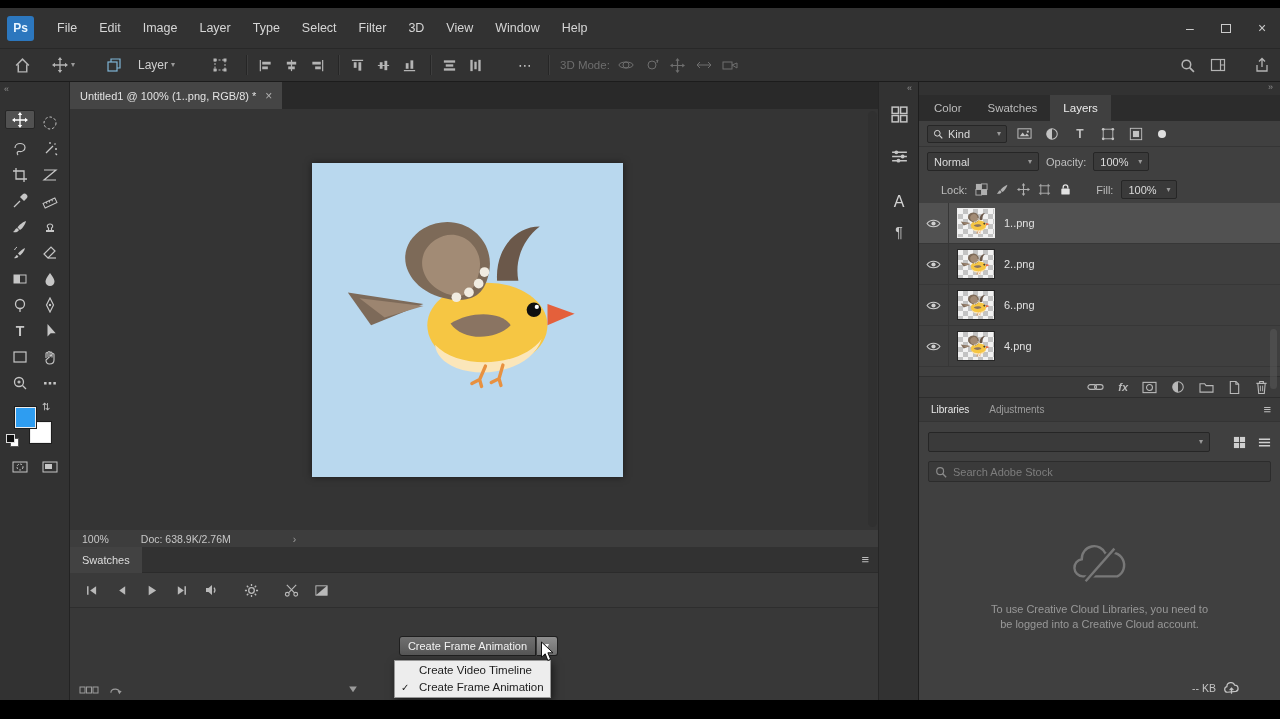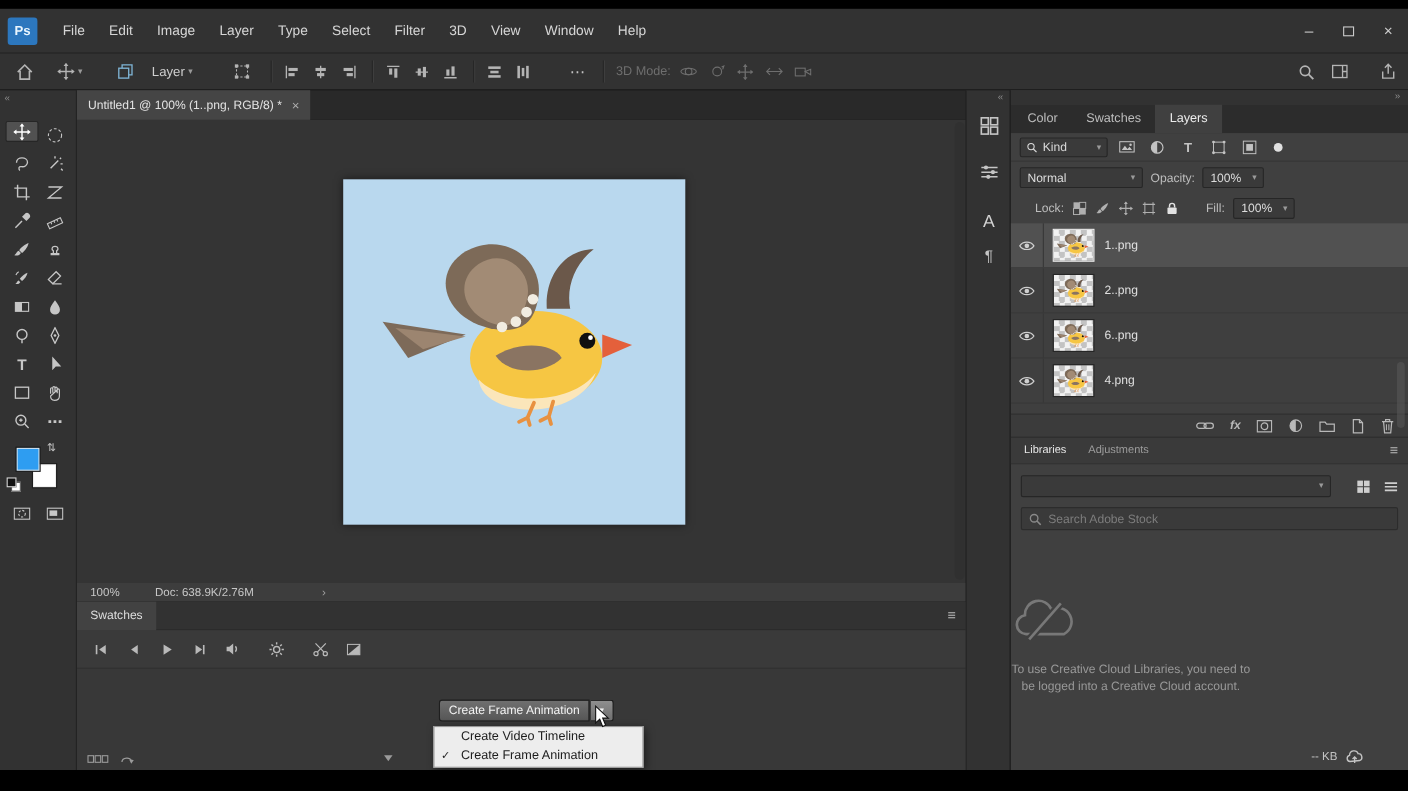--- a/index.html
+++ b/index.html
@@ -63,21 +63,21 @@
 .tl-btn{width:30px;display:flex;justify-content:center}
 .tl-gap{width:10px}
 .tl-body{height:92px;background:#383838}
 .cfa-btn{position:absolute;left:329px;top:89px;width:137px;height:20px;background:linear-gradient(#707070,#565656);border:1px solid #1f1f1f;border-radius:3px 0 0 3px;color:#f2f2f2;font-size:11px;display:flex;align-items:center;justify-content:center}
 .cfa-caret{position:absolute;left:467px;top:89px;width:21px;height:20px;background:linear-gradient(#8f8f8f,#6f6f6f);border:1px solid #1f1f1f;border-left:0;border-radius:0 3px 3px 0;display:flex;align-items:center;justify-content:center;color:#f0f0f0}
 .cfa-caret .caret{color:#f0f0f0}
 .tl-foot{position:absolute;left:9px;bottom:4px;display:flex;align-items:center;gap:10px;color:#9b9b9b}
 .tl-foot2{position:absolute;left:277px;bottom:4px;color:#9b9b9b}
 
 
-.dropdown{left:394px;top:660px;width:191px;background:#ededed;border:1px solid #979797;box-shadow:2px 3px 8px rgba(0,0,0,.55);z-index:40;padding:1px 0}
+.dropdown{left:394px;top:660px;width:157px;background:#ededed;border:1px solid #979797;box-shadow:2px 3px 8px rgba(0,0,0,.55);z-index:40;padding:1px 0}
 .dd-item{position:relative;height:17px;line-height:17px;padding-left:24px;font-size:11.5px;color:#1c1c1c;white-space:nowrap}
 .dd-check{position:absolute;left:6px;top:0;font-size:10px}
 .cursor{left:540px;top:641px;z-index:60}
 
 
 .dock{left:878px;top:82px;width:40px;height:618px;background:#323232;border-left:1px solid #262626}
 .dock-collapse{position:absolute;right:7px;top:1px;color:#8d8d8d;font-size:9px;letter-spacing:-1px}
 .dock-item{position:absolute;left:10px;width:20px;height:20px;color:#c5c5c5;display:flex;align-items:center;justify-content:center}
 .d1{top:22px}.d2{top:64px}.d3{top:110px;font-size:16px;color:#d2d2d2}.d4{top:140px;font-size:14px}
 
@@ -123,21 +123,21 @@
 .lib-tab{font-size:10px;color:#e8e8e8}
 .lib-tab.dim{color:#9c9c9c}
 .lib-burger{position:absolute;right:9px;color:#bbb;font-size:13px}
 .lib-row1{display:flex;align-items:center;margin:10px 9px 0}
 .lib-sel{width:282px;height:20px}
 .lib-icbtn{color:#cfcfcf;display:flex;margin-left:12px}
 .lib-icbtn.first{margin-left:auto}
 .lib-search{display:flex;align-items:center;gap:6px;margin:9px 9px 0;height:21px;border:1px solid #2c2c2c;background:#3a3a3a;border-radius:2px;padding:0 6px;color:#8a8a8a}
 .lib-search input{flex:1;border:0;background:transparent;outline:0;color:#c5c5c5;font-size:11px;font-family:inherit}
 .lib-search input::placeholder{color:#7d7d7d}
-.cloud-wrap{margin-top:58px;display:flex;flex-direction:column;gap:16px;color:#787878}
+.cloud-wrap{margin-top:58px;display:flex;flex-direction:column;align-items:center;gap:16px;color:#787878}
 .cloud-msg{width:218px;text-align:center;font-size:11px;line-height:1.4;color:#989898}
 
 
 .kb-status{left:1192px;top:681px;display:flex;align-items:center;gap:7px;font-size:10.5px;color:#c4c4c4;z-index:5}
 .bottom-strip{left:0;top:700px;width:1280px;height:19px;background:#000}
 </style>
 </head>
 <body>
 
 <svg style="position:absolute;width:0;height:0;overflow:hidden" aria-hidden="true">

